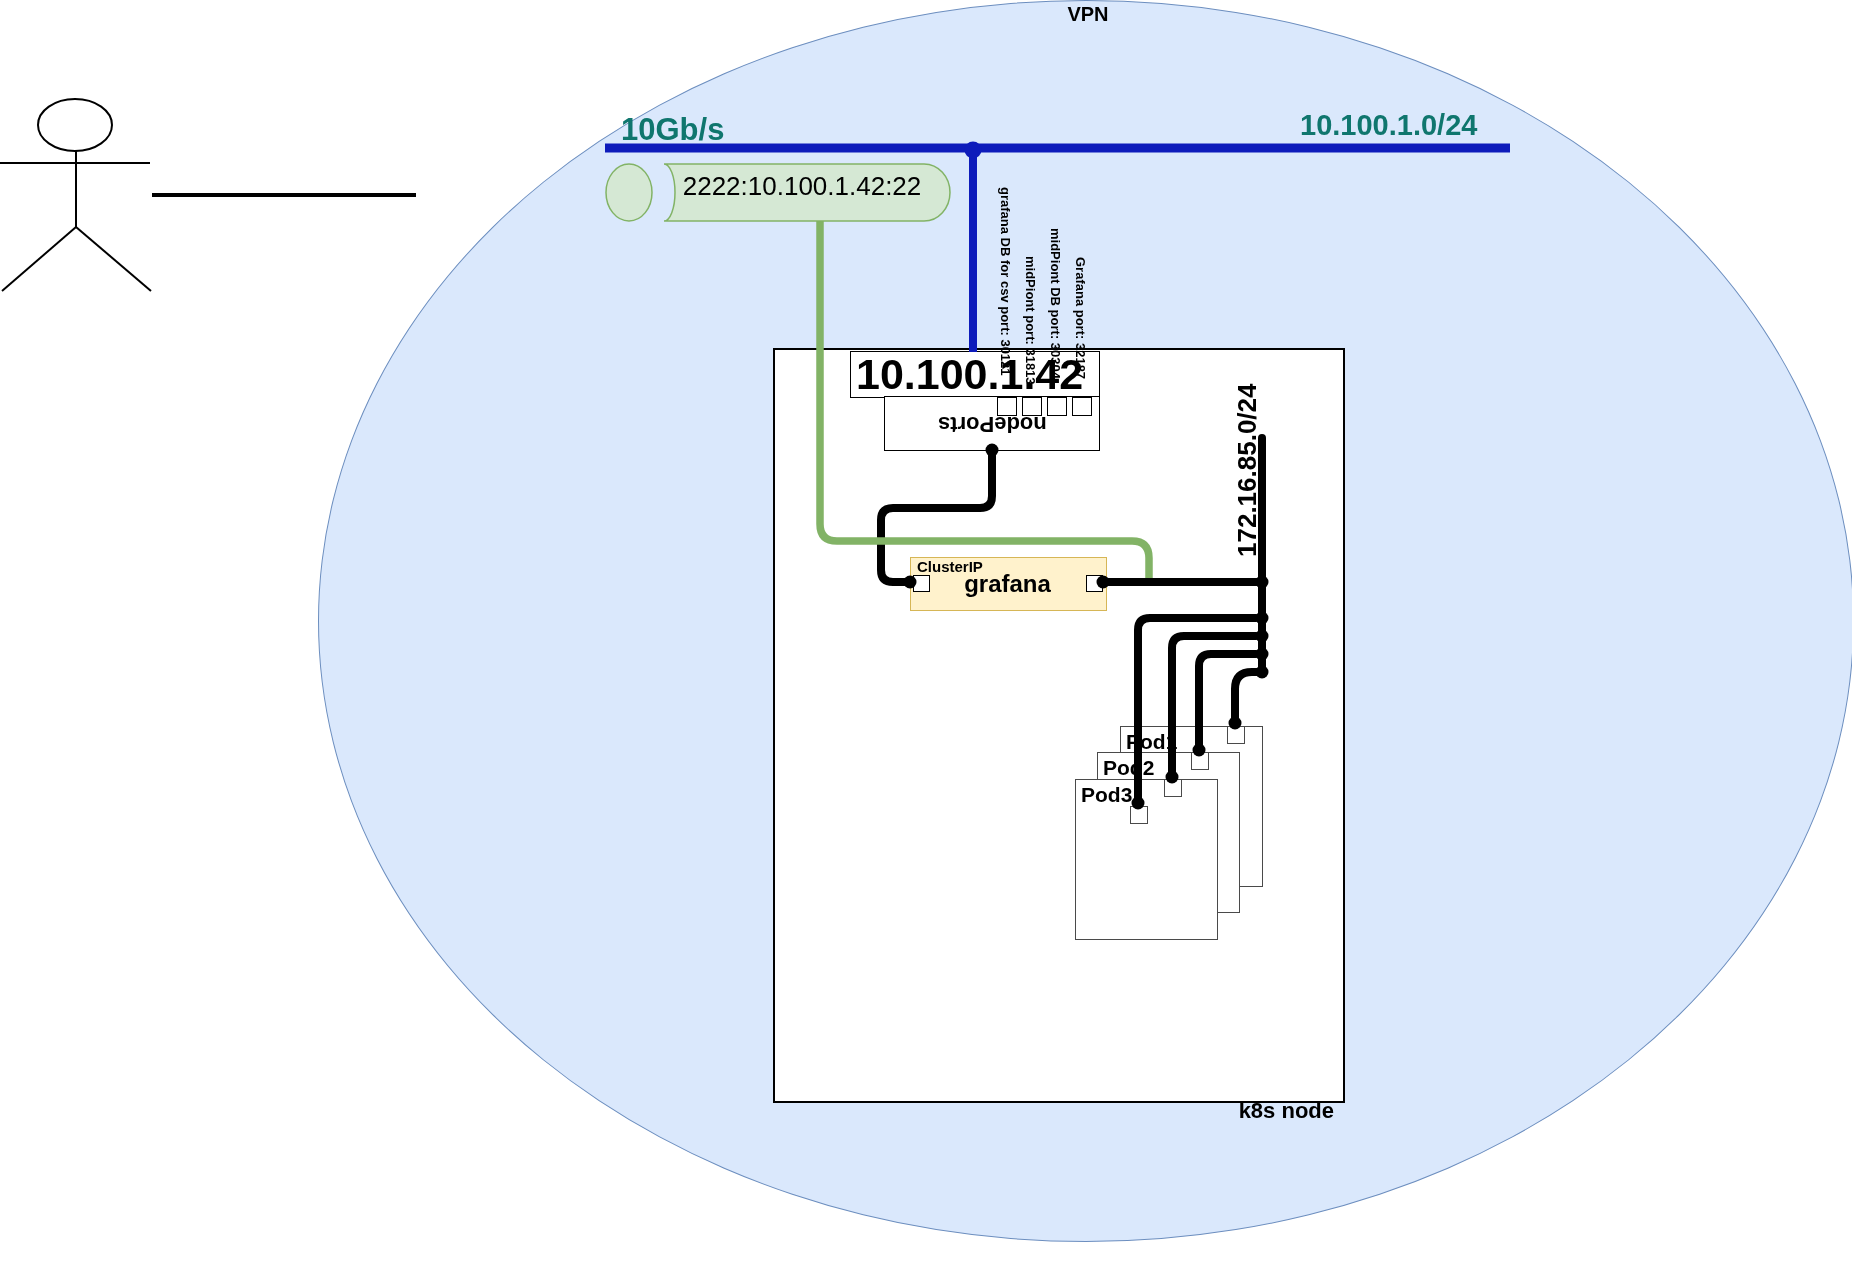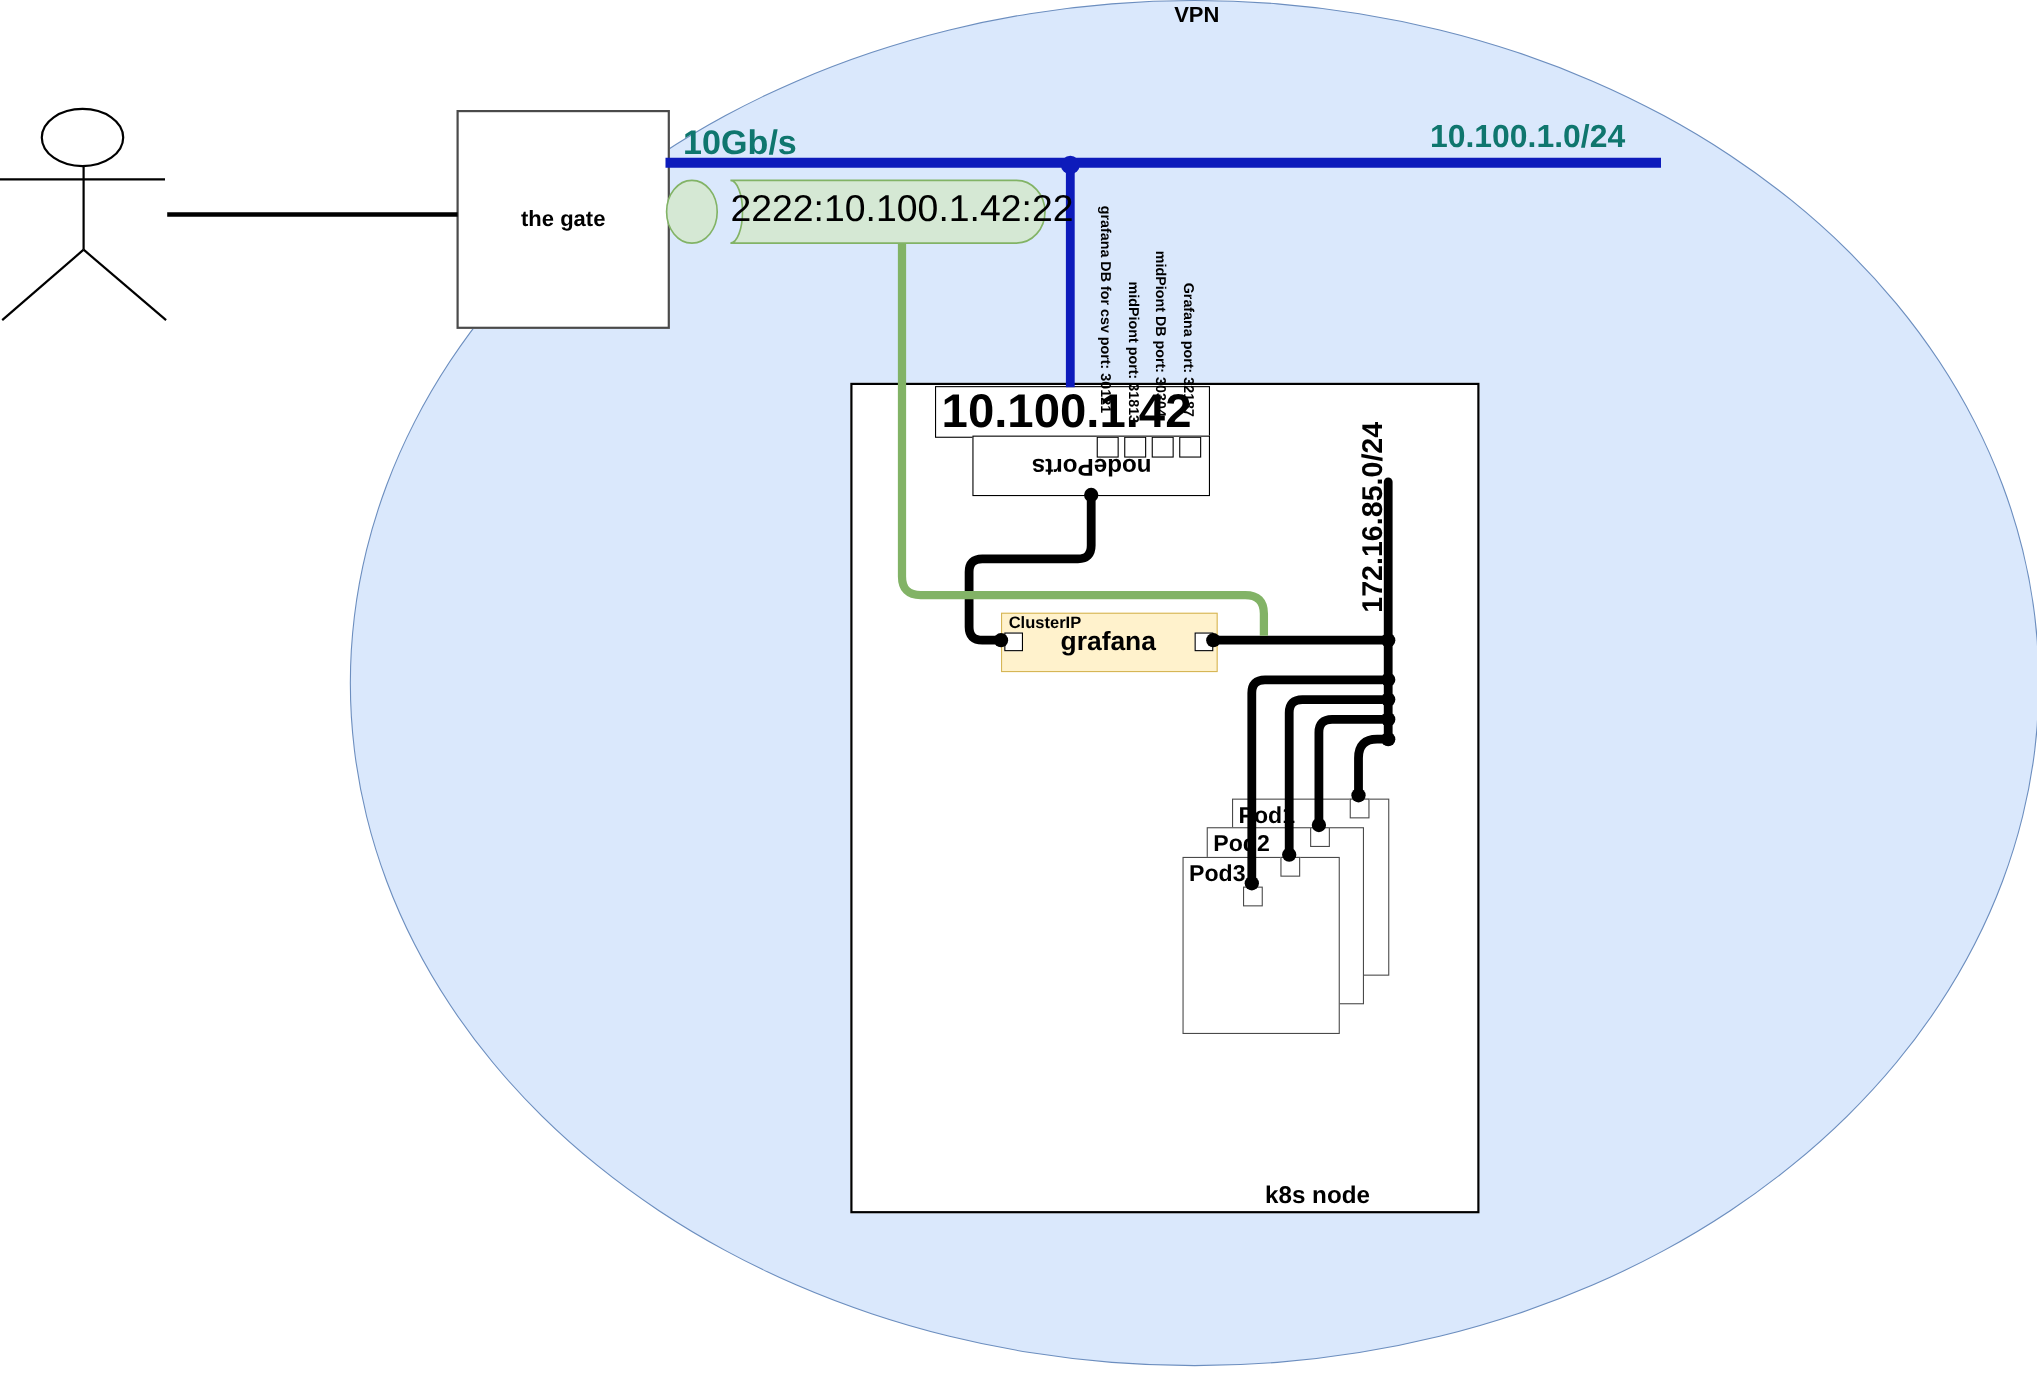--- a/index.html
+++ b/index.html
@@ -10,36 +10,36 @@
   .bold{font-weight:bold;}
   
   #vpn-ellipse{left:318px;top:0px;width:1534px;height:1240px;border-radius:50%;
     background:#dae8fc;border:1.5px solid #6c8ebf;z-index:1;}
   #vpn-label{left:1048px;top:3px;width:80px;text-align:center;font-size:20px;font-weight:bold;z-index:50;}
   
   #gate-box{left:415px;top:100px;width:190px;height:195px;background:#fff;border:2px solid #4a4a4a;z-index:3;
     display:flex;align-items:center;justify-content:center;font-size:20px;font-weight:bold;}
   
   #k8s-box{left:773px;top:348px;width:568px;height:751px;background:#fff;border:2px solid #000;z-index:2;}
-  #k8s-label{left:1150px;top:1074px;width:184px;font-size:22px;font-weight:bold;z-index:50;}
+  #k8s-label{left:1150px;top:1098px;width:184px;text-align:right;font-size:22px;font-weight:bold;z-index:50;}
   
   #ip-box{left:850px;top:351px;width:248px;height:45px;background:#fff;border:1.5px solid #000;z-index:4;}
   #ip-label{left:856px;top:351px;height:45px;line-height:47px;font-size:43px;font-weight:bold;z-index:50;}
   #nodeports-box{left:884px;top:396px;width:214px;height:53px;background:#fff;border:1.5px solid #000;z-index:4;
     display:flex;align-items:center;justify-content:center;}
   #nodeports-label{transform:rotate(180deg);font-size:22px;font-weight:bold;}
   .np-square{position:absolute;width:18px;height:17px;background:#fff;border:1.5px solid #000;z-index:10;}
   .port-label{position:absolute;font-size:13px;font-weight:bold;white-space:nowrap;
     transform:rotate(90deg);transform-origin:0 0;z-index:50;}
   
   #pod-subnet-label{left:1232px;top:557px;font-size:26px;font-weight:bold;white-space:nowrap;
     transform:rotate(-90deg);transform-origin:0 0;z-index:50;}
   
   #tunnel-svg{left:600px;top:158px;z-index:40;}
-  #tunnel-label{left:664px;top:171px;width:276px;text-align:right;font-size:34px;z-index:45;}
+  #tunnel-label{left:664px;top:171px;width:276px;text-align:center;font-size:26px;z-index:45;}
   
   #services-box{left:910px;top:557px;width:195px;height:52px;background:#fff2cc;border:1.5px solid #d6b656;z-index:5;}
   #clusterip-label{left:917px;top:558px;font-size:15px;font-weight:bold;z-index:50;}
   #services-label{left:910px;top:570px;width:195px;text-align:center;font-size:24px;font-weight:bold;z-index:50;}
   .svc-square{position:absolute;width:15px;height:15px;background:#fff;border:1.5px solid #000;z-index:10;}
   
   #calico-box{left:823px;top:806px;width:139px;height:159px;background:#fff;border:1.5px solid #3d3d3d;z-index:5;
     display:flex;align-items:center;justify-content:center;font-size:25px;font-weight:bold;}
   
   .pod{position:absolute;width:141px;height:159px;background:#fff;border:1.5px solid #4a4a4a;}
@@ -135,23 +135,20 @@
       <circle cx="1235" cy="723" r="6.5"></circle>
     </g>
   </svg>
 
   <svg class="abs" id="tunnel-svg" width="360" height="70">
     <path d="M64,6 H324 A26,28.5 0 0 1 324,63 H64 A11,28.5 0 0 0 64,6 Z" fill="#d5e8d4" stroke="#82b366" stroke-width="1.5"></path>
     <ellipse cx="29" cy="34.5" rx="23" ry="28.5" fill="#d5e8d4" stroke="#82b366" stroke-width="1.5"></ellipse>
   </svg>
   <div class="lbl" id="tunnel-label">2222:10.100.1.42:22</div>
 
-  <div class="abs" id="gate-box">
-    <span>the gate</span>
-  </div>
 
   <div class="lbl" id="vpn-label">VPN</div>
   <div class="lbl blue-text bold" style="left:621px;top:112px;font-size:31px;z-index:50;">10Gb/s</div>
   <div class="lbl blue-text bold" style="left:1300px;top:109px;width:200px;text-align:left;font-size:29px;z-index:50;">10.100.1.0/24</div>
   <div class="lbl" id="ip-label">10.100.1.42</div>
 
   <div class="port-label" style="left:1013px;top:187px;">grafana DB for csv port: 30121</div>
   <div class="port-label" style="left:1038px;top:256px;">midPiont port: 31813</div>
   <div class="port-label" style="left:1063px;top:228px;">midPiont DB port: 30304</div>
   <div class="port-label" style="left:1088px;top:257px;">Grafana port: 32187</div>

